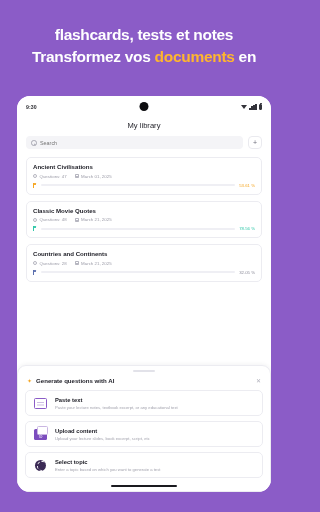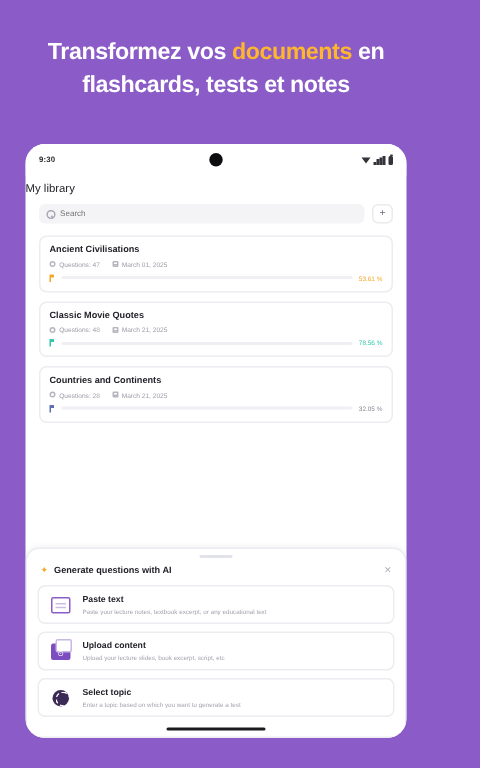--- a/index.html
+++ b/index.html
@@ -79,23 +79,24 @@
     width:3.4px; height:6px; border:0.7px solid #33333a;
     border-radius:1px; position:relative; background:#33333a;
   }
   .ico-batt::after{
     content:""; position:absolute; top:-1.6px; left:0.7px;
     width:1.6px; height:1px; background:#33333a; border-radius:1px;
   }
 
   
   .app-title {
+    text-align:center;
     font-size:7.6px;
     color:#24242b;
-    padding:4px 0 6px;
+    padding:4px 11px 6px;
     font-weight:500;
   }
 
   
   .search-row {
     display:flex; align-items:center; gap:5px;
     padding:0 9px 8px;
   }
   .search-box {
     flex:1; height:13px;
@@ -265,24 +266,24 @@
   }
   .home-bar {
     width:66px; height:2px; border-radius:2px;
     background:#1a1a1f; margin:7px auto 4px;
   }
 </style>
 </head>
 <body>
 
 <div class="promo">
+  <div class="promo-line">flashcards, tests et notes</div>
   <div class="promo-line">
     <span>Transformez vos </span><span class="promo-hl">documents</span><span> en</span>
   </div>
-  <div class="promo-line">flashcards, tests et notes</div>
 </div>
 
 <div class="phone">
 
   <div class="statusbar">
     <span class="status-time">9:30</span>
     <span class="camera-dot"></span>
     <span class="status-icons">
       <span class="ico-wifi"></span>
       <span class="ico-signal">

